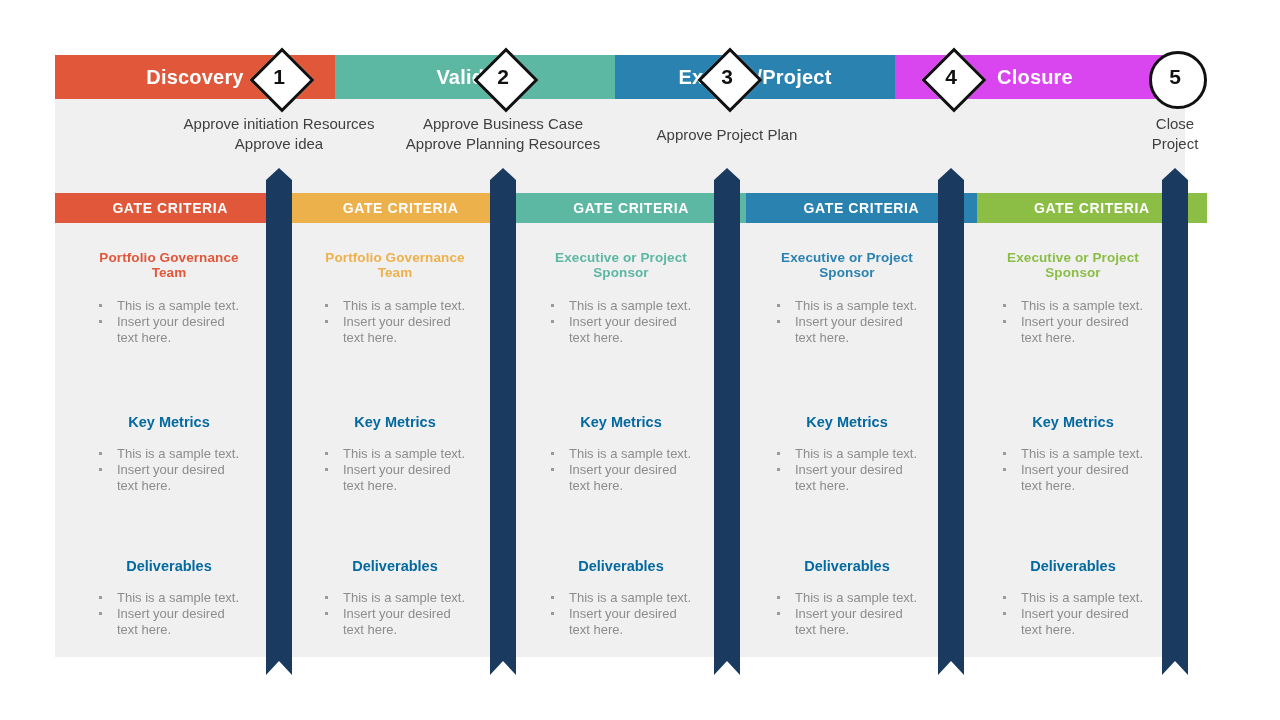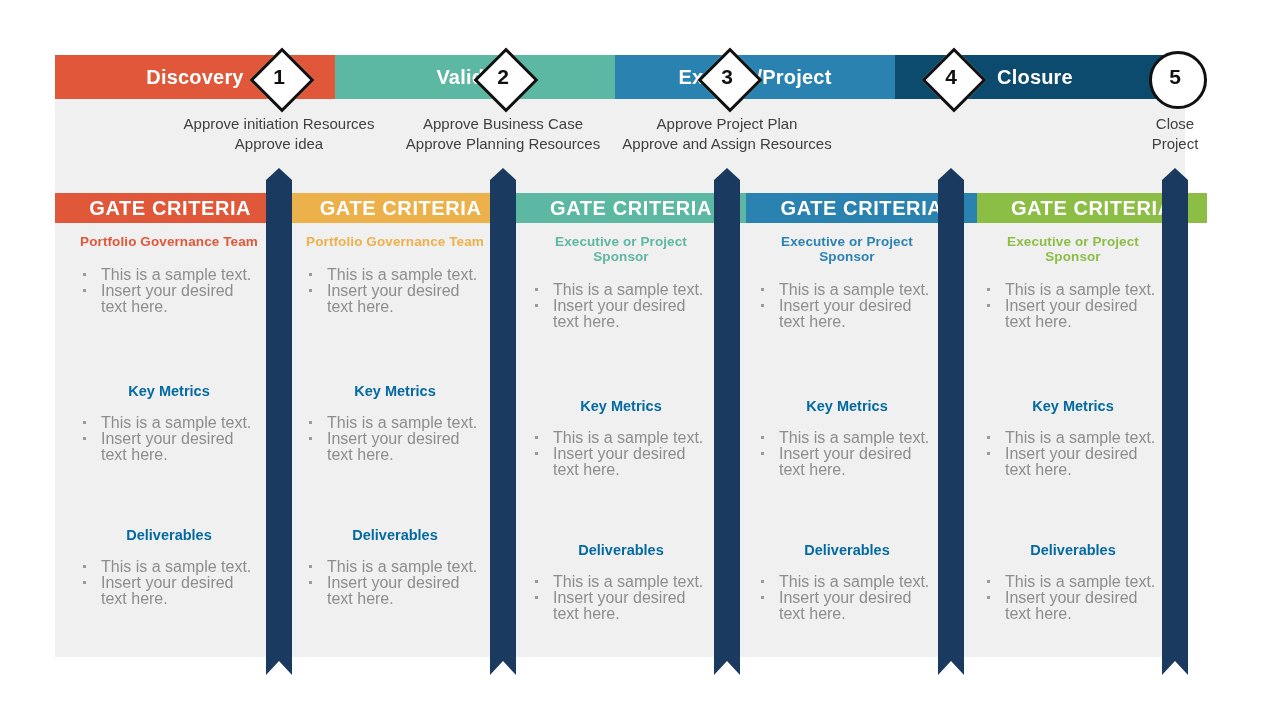--- a/index.html
+++ b/index.html
@@ -140,38 +140,38 @@
     display: flex;
     z-index: 10;
   }
   .gate-bar {
     flex: 1 1 0;
     display: flex;
     align-items: center;
     justify-content: center;
     color: #ffffff;
     font-weight: bold;
-    font-size: 20px;
+    font-size: 14px;
     letter-spacing: .6px;
   }
 
   
   #columns {
     position: absolute;
     left: 55px;
     top: 223px;
     width: 1130px;
     height: 430px;
     display: flex;
     z-index: 9;
   }
   .column {
     flex: 1 1 0;
     position: relative;
-    padding: 0;
+    padding: 16px;
     box-sizing: border-box;
   }
   .col-inner {
     padding-left: 20px;
     padding-right: 18px;
   }
   .owner {
     font-size: 13.5px;
     font-weight: bold;
     text-align: center;
@@ -183,21 +183,21 @@
     font-size: 14.5px;
     font-weight: bold;
     color: #0369a1;
     text-align: center;
   }
   ul.bullets {
     list-style: none;
     margin: 0;
     padding: 0;
     color: #8d8d8d;
-    font-size: 16px;
+    font-size: 13px;
     line-height: 16px;
   }
   ul.bullets li {
     position: relative;
     padding-left: 26px;
     margin-bottom: 0px;
   }
   ul.bullets li::before {
     content: "";
     position: absolute;
@@ -223,21 +223,21 @@
   <div id="phase-bar">
       <div class="phase-seg" style="background: rgb(224, 87, 58);">
         <span>Discovery</span>
       </div>
       <div class="phase-seg" style="background: rgb(92, 183, 163);">
         <span>Validate</span>
       </div>
       <div class="phase-seg" style="background: rgb(42, 130, 176);">
         <span>Execute/Project</span>
       </div>
-      <div class="phase-seg" style="background: #0c4a6e;">
+      <div class="phase-seg" style="background: #d946ef;">
         <span>Closure</span>
       </div>
     </div>
 
   <div id="gate-markers">
       <div class="gate-marker" style="left: 251px;">
         <div class="gate-diamond"></div>
         <div class="gate-num">1</div>
       </div>
       <div class="gate-marker" style="left: 475px;">
@@ -260,23 +260,22 @@
 
   <div id="approvals">
       <div class="approval" style="left: 24px; width: 400px; top: 4px;">
         <div>Approve initiation Resources</div>
         <div>Approve idea</div>
       </div>
       <div class="approval" style="left: 248px; width: 400px; top: 4px;">
         <div>Approve Business Case</div>
         <div>Approve Planning Resources</div>
       </div>
-      <div class="approval" style="left: 472px; width: 400px; top: 4px;">
+      <div class="approval" style="left: 472px; width: 400px; top: 15px;">
         <div>Approve Project Plan</div>
-        <div>Approve and Assign Resources</div>
       </div>
       <div class="approval" style="left: 920px; width: 400px; top: 4px;">
         <div>Close</div>
         <div>Project</div>
       </div>
     </div>
 
   <div id="ribbons">
       <div class="ribbon" style="left: 266px; background: rgb(27, 58, 96);"></div>
       <div class="ribbon" style="left: 490px; background: rgb(27, 58, 96);"></div>

